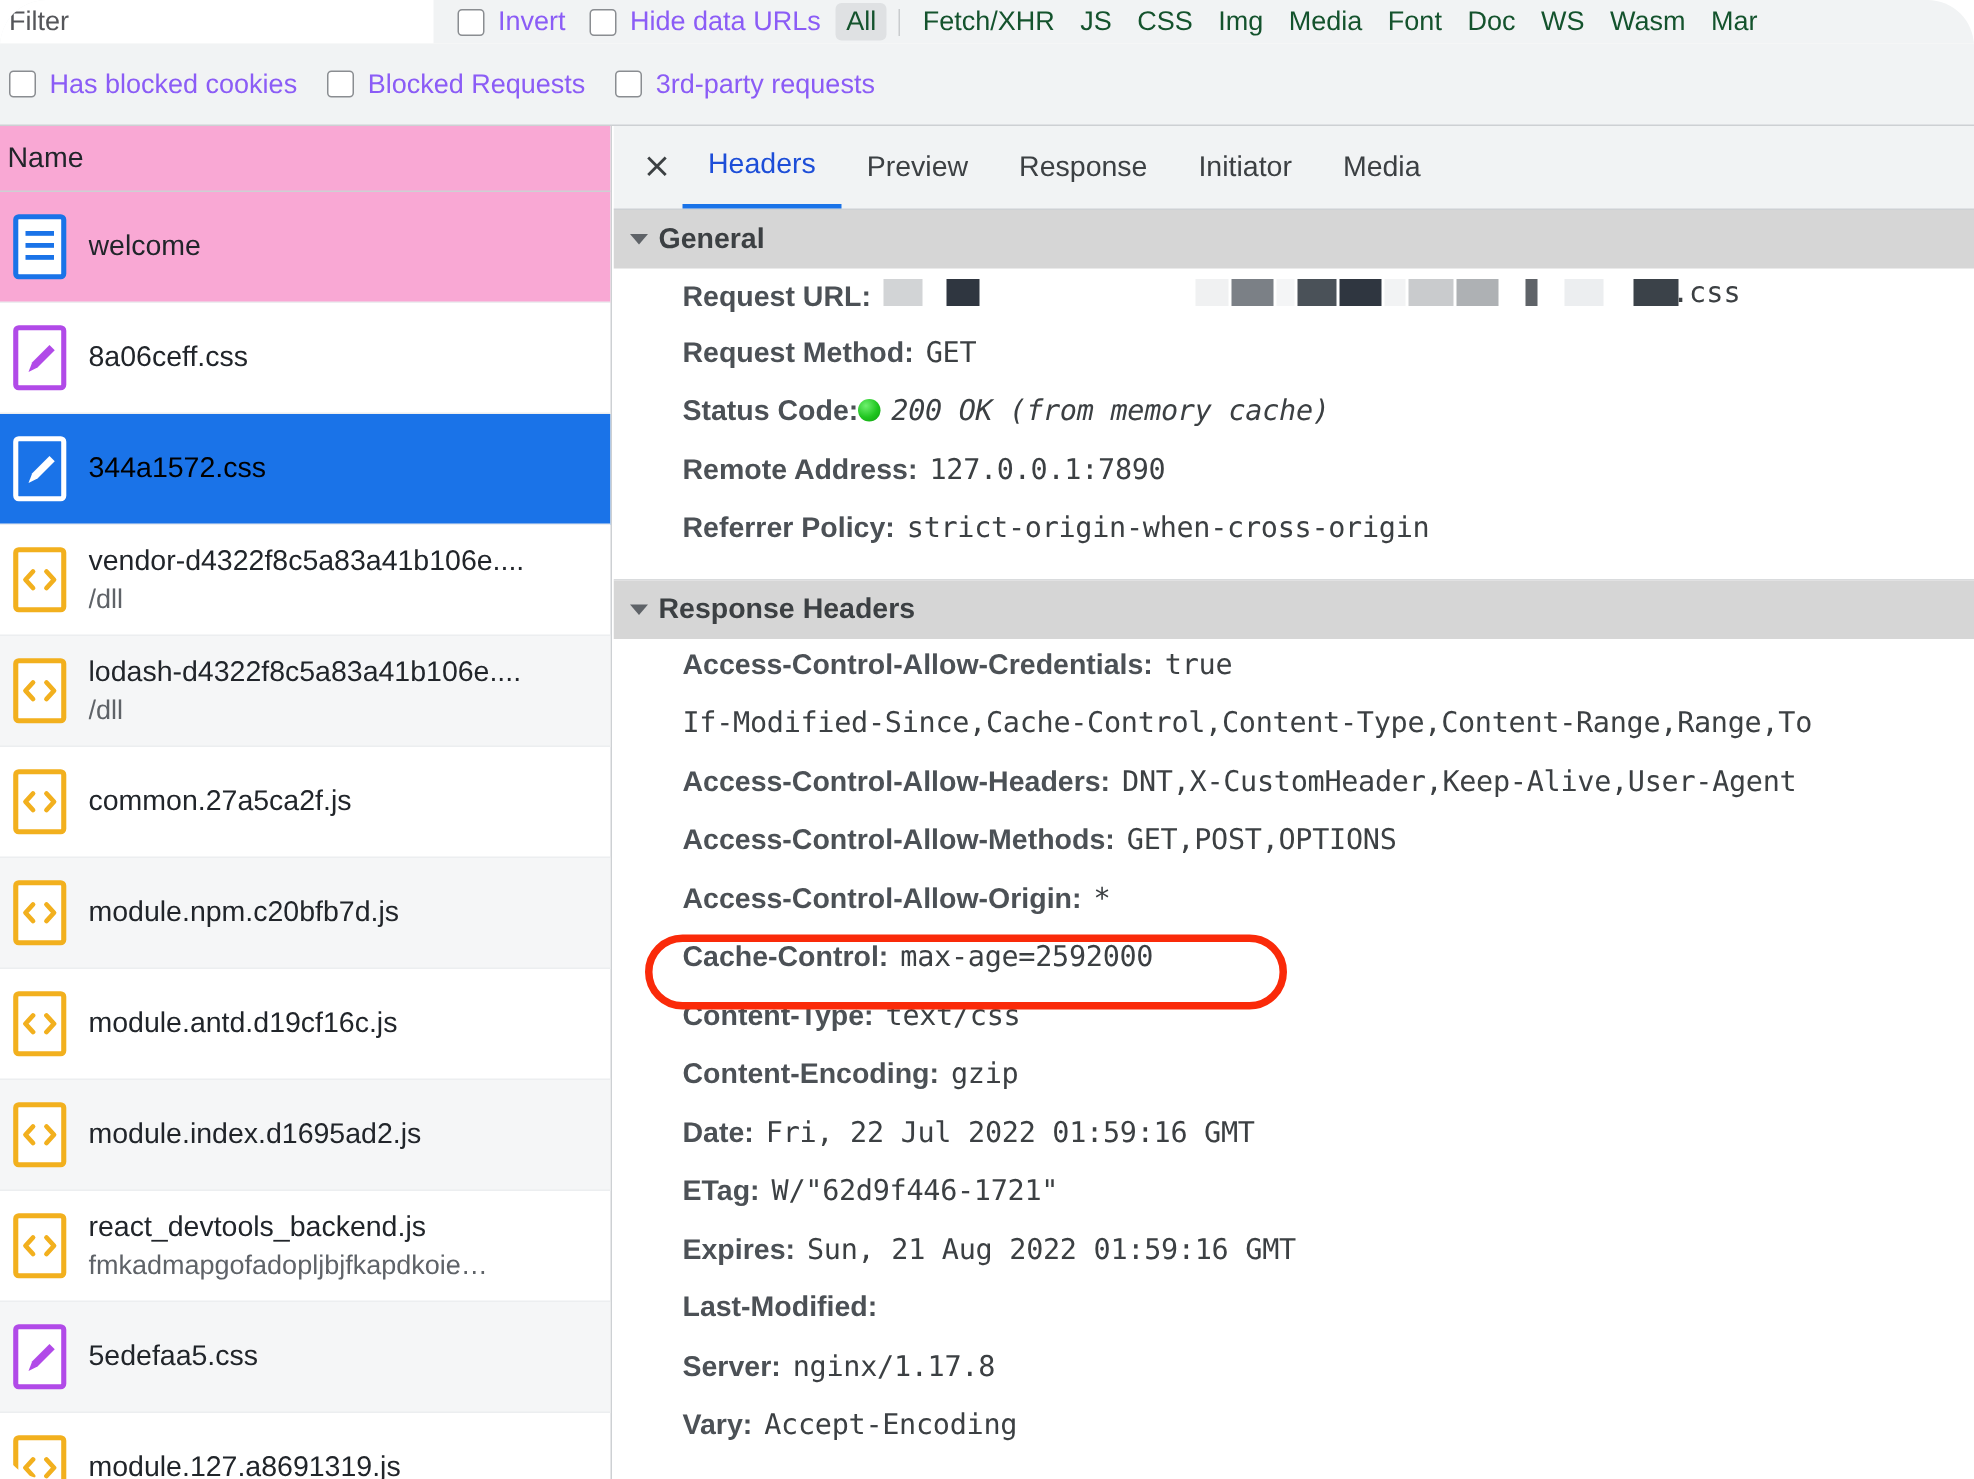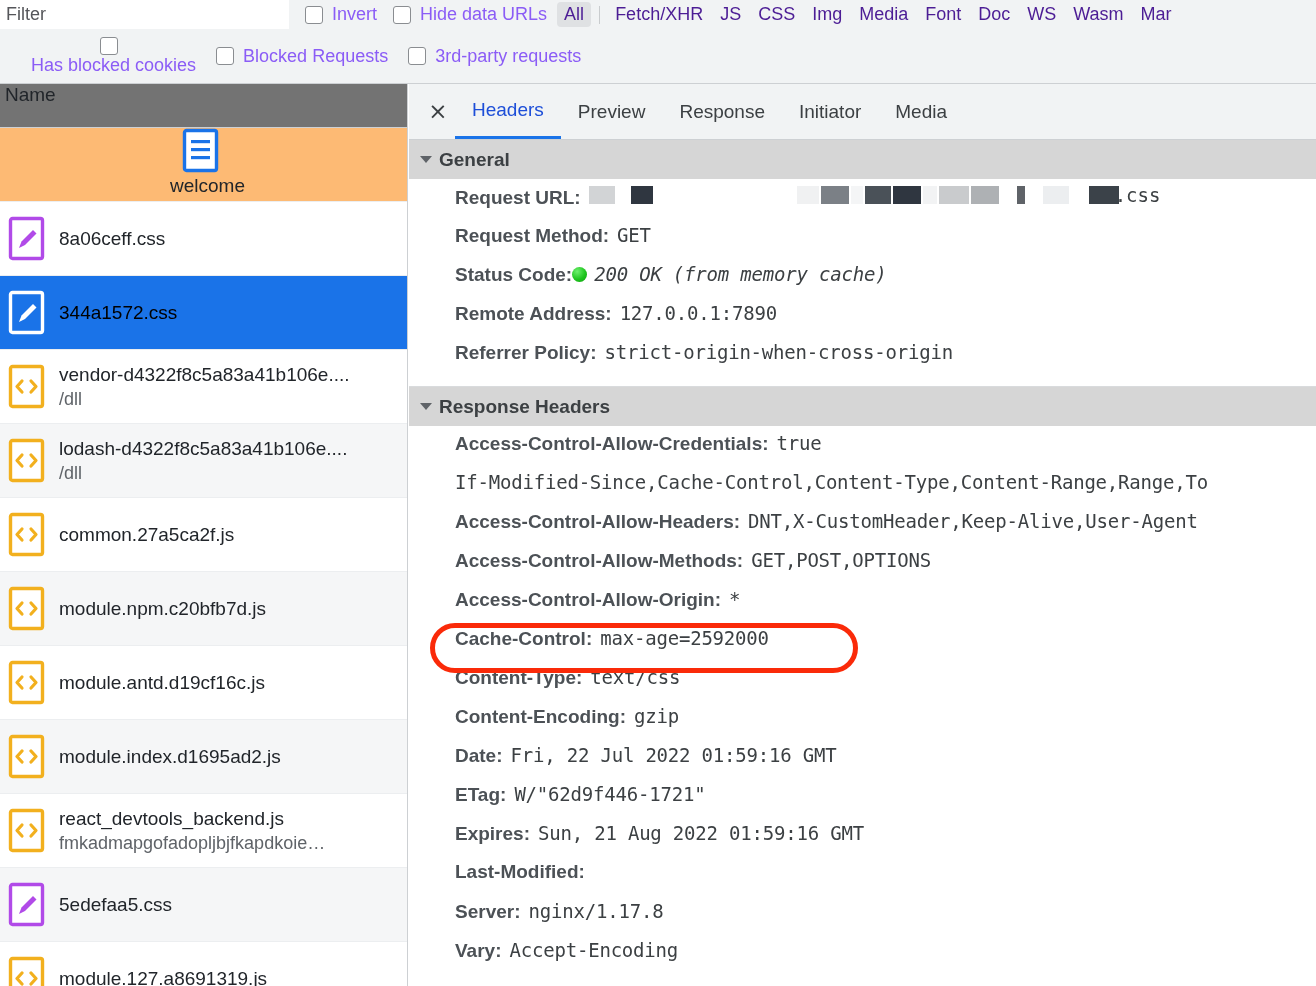--- a/index.html
+++ b/index.html
@@ -3,21 +3,21 @@
 <meta charset="utf-8">
 <style>
   html, body {
     margin: 0; padding: 0;
     width: 1316px; height: 986px;
     overflow: hidden;
     background: #ffffff;
     font-family: "Liberation Sans", sans-serif;
     -webkit-font-smoothing: antialiased;
   }
-  #app { position: relative; width: 1316px; height: 986px; overflow: hidden; }
+  #app { position: relative; width: 1316px; height: 986px; overflow: hidden; border-radius: 31px; }
 
   
   .toolbar-row1 {
     position: absolute; left: 0; top: 0; width: 1316px; height: 29px;
     background: #f1f3f4; display: flex; align-items: center;
   }
   .filter-box {
     width: 289px; height: 29px; background: #ffffff;
     display: flex; align-items: center; box-sizing: border-box;
     padding-left: 6px;
@@ -25,53 +25,53 @@
   .filter-box .ph { color: #55565a; font-size: 18px; }
   .tb-check { display: flex; align-items: center; margin-left: 16px; }
   .cbox {
     width: 18px; height: 18px; border: 1.6px solid #8a8d91;
     border-radius: 3px; background: #fff; box-sizing: border-box;
     flex: 0 0 auto;
   }
   .tb-check .lbl { font-size: 18px; color: #8b5cf6; margin-left: 9px; white-space: nowrap; }
   .type-filters { display: flex; align-items: center; margin-left: 10px; }
   .tf {
-    font-size: 18px; color: #4c1d95; padding: 2px 7px;
+    font-size: 18px; color: #14532d; padding: 2px 7px;
     border-radius: 4px; white-space: nowrap; margin-right: 3px;
   }
   .tf.active { background: #dfe1e3; }
   .tf-sep {
     width: 1px; height: 18px; background: #c9ccce; margin: 0 8px 0 5px; flex: 0 0 auto;
   }
   .toolbar-row2 {
     position: absolute; left: 0; top: 29px; width: 1316px; height: 55px;
     background: #f1f3f4; display: flex; align-items: center; padding-left: 6px;
     box-sizing: border-box; border-bottom: 1px solid #cdd0d3;
   }
-  .toolbar-row2 .tb-check:first-child { margin-left: 16px; flex-direction: column; }
+  .toolbar-row2 .tb-check:first-child { margin-left: 0; }
   .toolbar-row2 .tb-check { margin-right: 20px; margin-left: 0; }
 
   
   .left-panel {
     position: absolute; left: 0; top: 84px; width: 408px; height: 902px;
     background: #ffffff; border-right: 1px solid #cdd0d3; box-sizing: border-box;
     overflow: hidden;
   }
   .name-header {
-    height: 44px; background: #737373; border-bottom: 1px solid #cdd0d3;
-    display: flex; align-items: flex-start; padding-left: 5px; box-sizing: border-box;
+    height: 44px; background: #f9a8d4; border-bottom: 1px solid #cdd0d3;
+    display: flex; align-items: center; padding-left: 5px; box-sizing: border-box;
   }
   .name-header .t { font-size: 19px; color: #21252a; }
   .req-row {
     height: 74px; display: flex; align-items: center;
     padding-left: 8px; box-sizing: border-box; position: relative;
     border-bottom: 1px solid #eceef0;
   }
   .req-row.alt { background: #f5f6f7; }
-  .req-row.green { background: #fdba74; flex-direction: column; }
+  .req-row.green { background: #f9a8d4; }
   .req-row.selected { background: #1a73e8; }
   .req-icon { width: 37px; height: 45px; flex: 0 0 auto; margin-right: 14px; }
   .req-texts { display: flex; flex-direction: column; justify-content: center; overflow: hidden; }
   .req-name {
     font-size: 19px; color: #21252a; white-space: nowrap;
     overflow: hidden; text-overflow: ellipsis; max-width: 340px; line-height: 1.35;
   }
   .req-row.selected .req-name { color: #000000; }
   .req-sub {
     font-size: 18px; color: #5f6368; white-space: nowrap;

